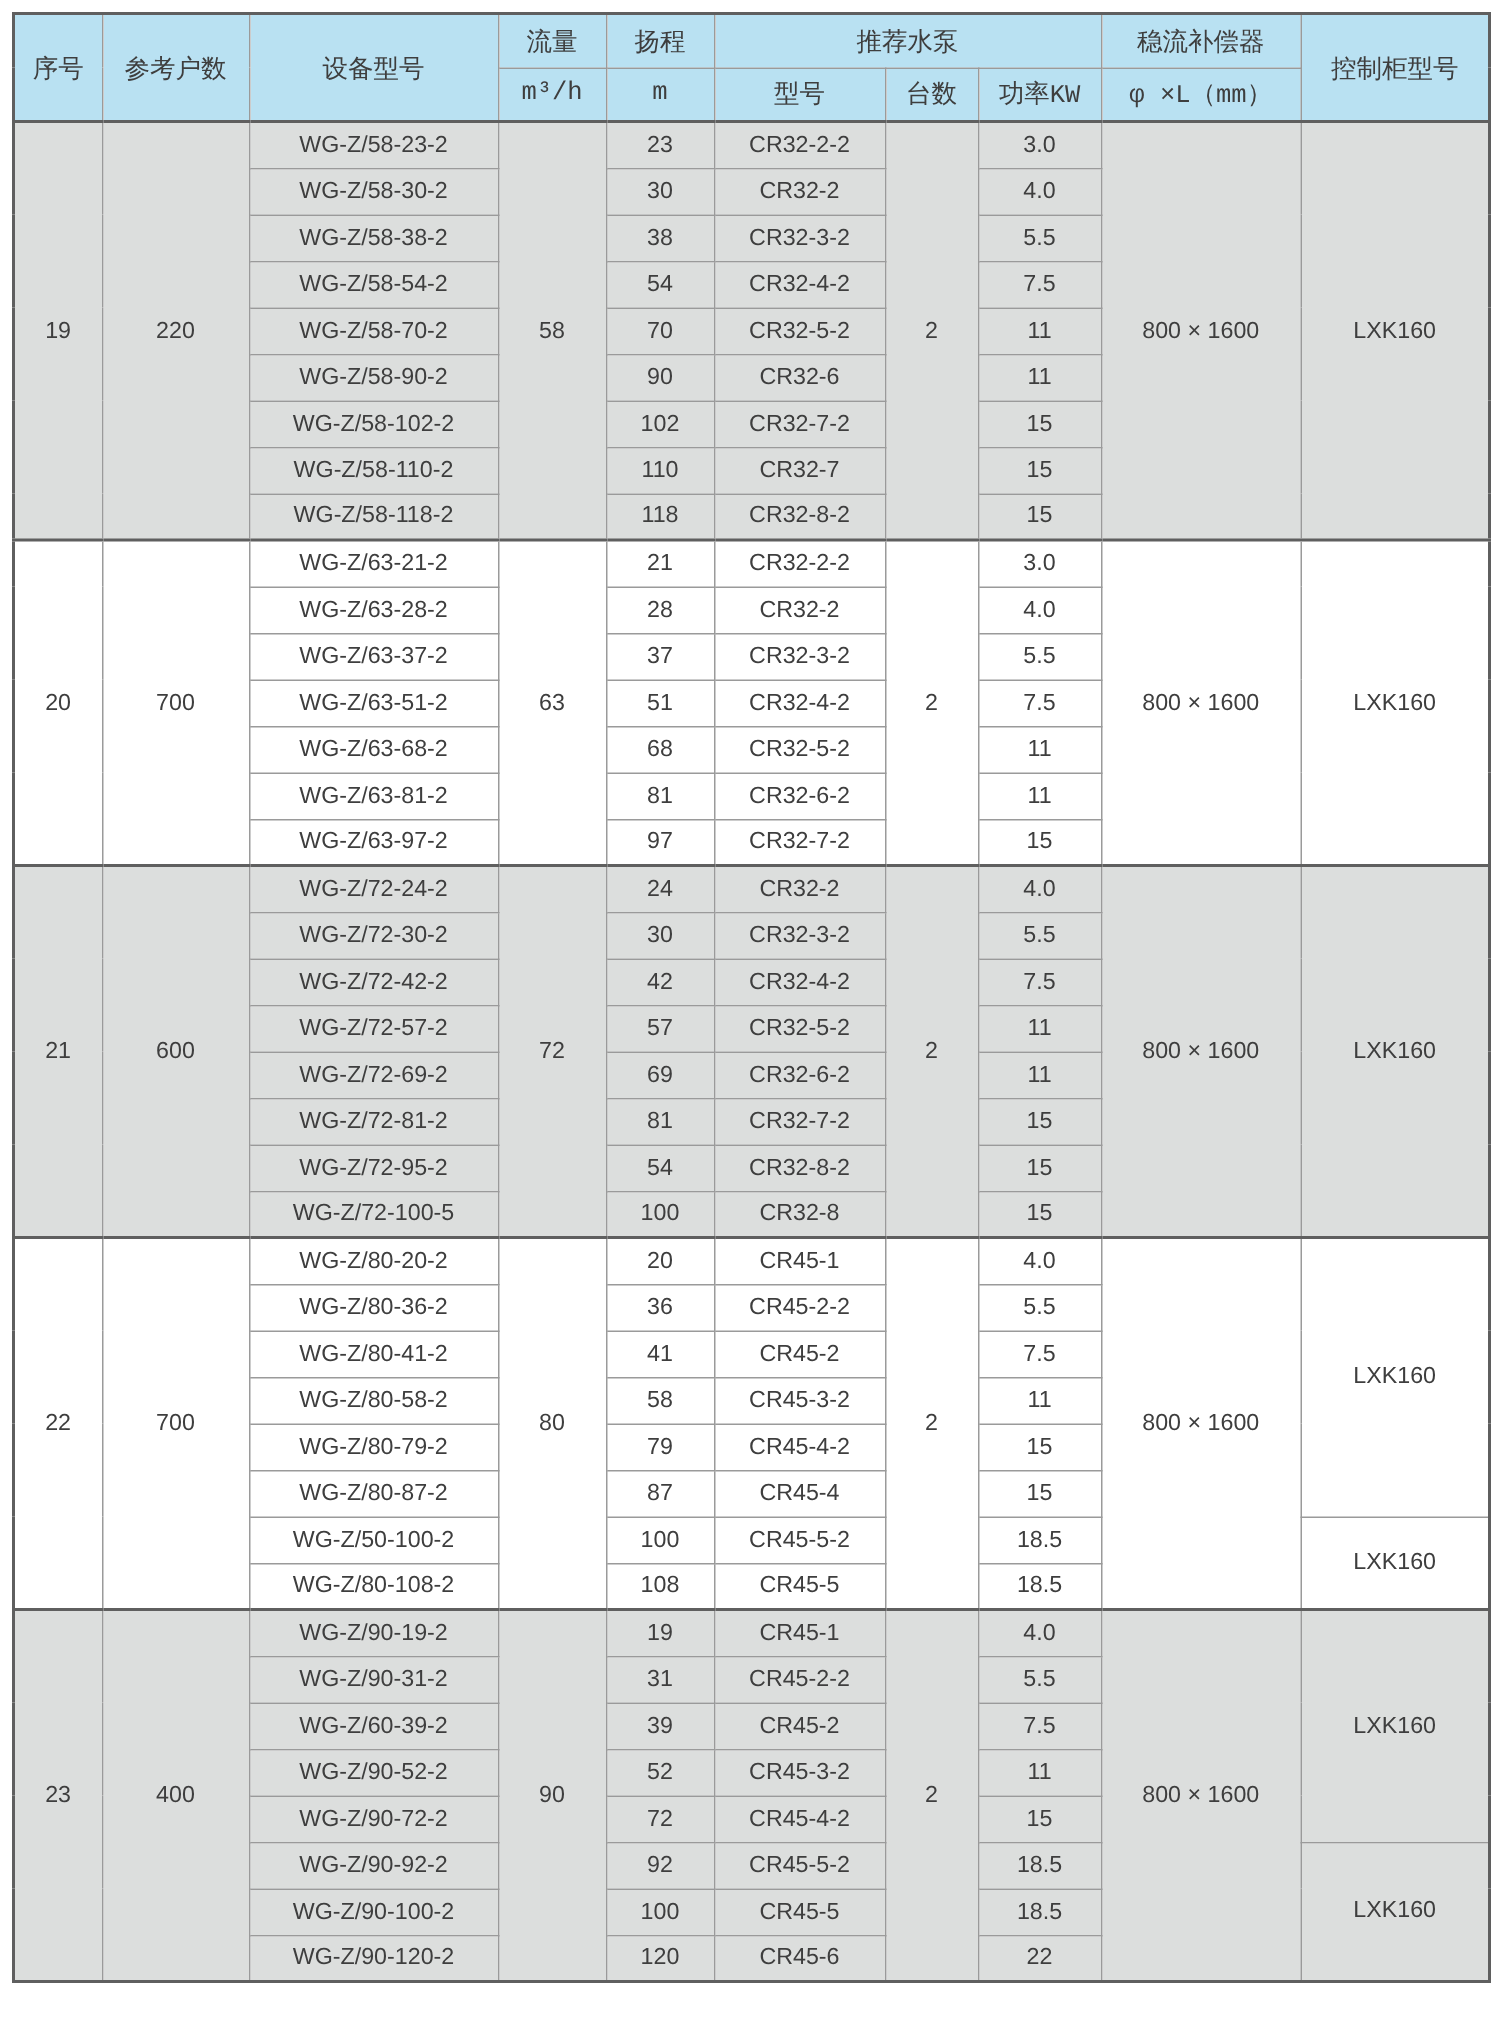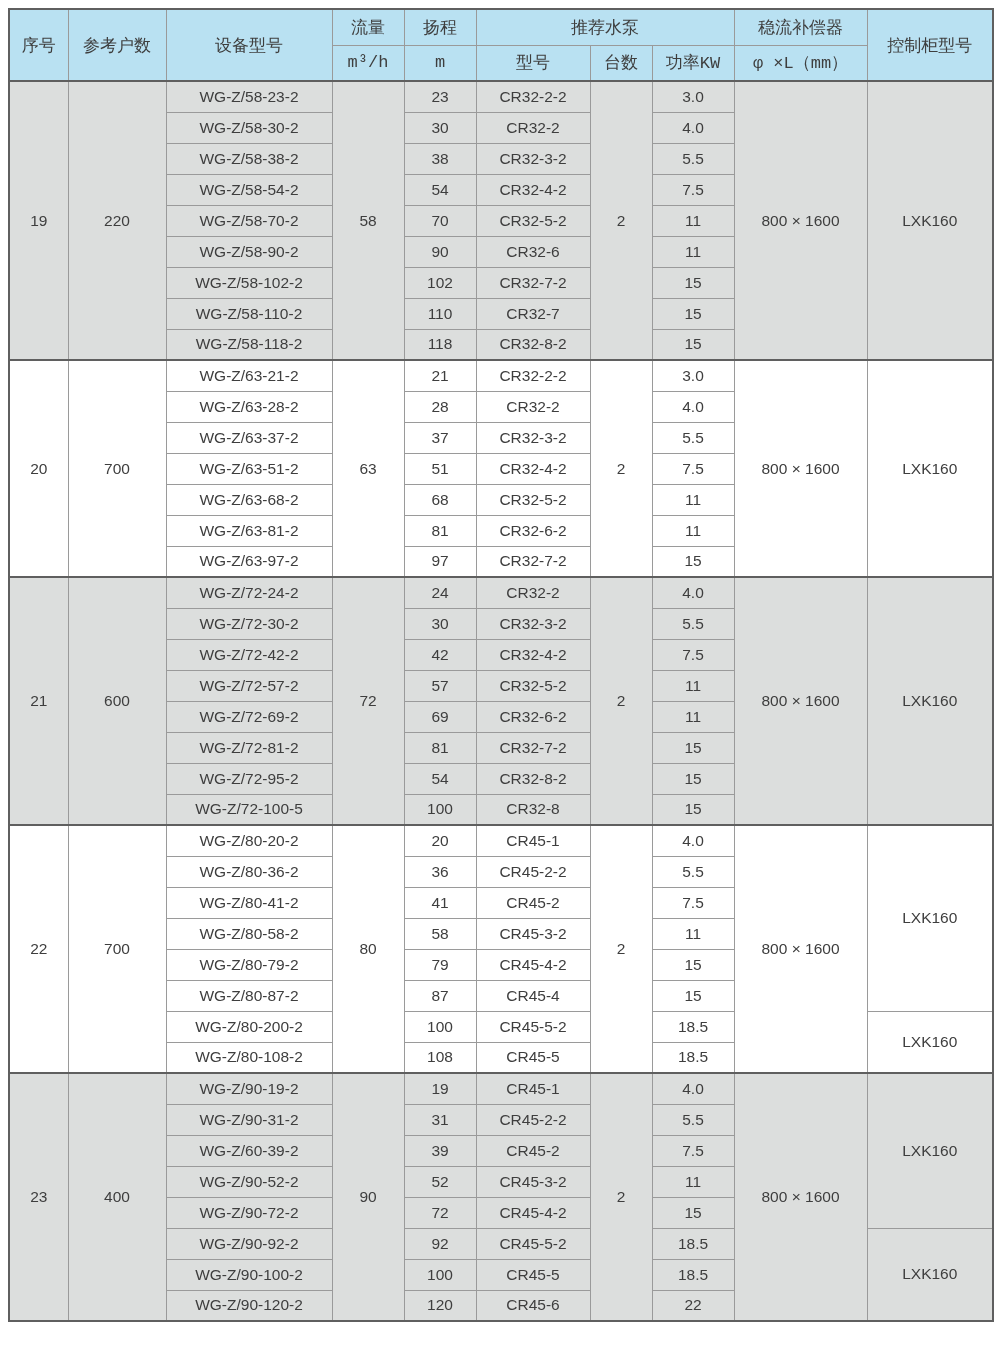--- a/index.html
+++ b/index.html
@@ -289,21 +289,21 @@
           <td>CR45-4-2</td>
           <td>15</td>
         </tr>
         <tr class="plain">
           <td>WG-Z/80-87-2</td>
           <td>87</td>
           <td>CR45-4</td>
           <td>15</td>
         </tr>
         <tr class="plain">
-          <td>WG-Z/80-200-2</td>
+          <td>WG-Z/50-100-2</td>
           <td>100</td>
           <td>CR45-5-2</td>
           <td>18.5</td>
           <td rowspan="2">LXK160</td>
         </tr>
         <tr class="plain">
           <td>WG-Z/80-108-2</td>
           <td>108</td>
           <td>CR45-5</td>
           <td>18.5</td>

